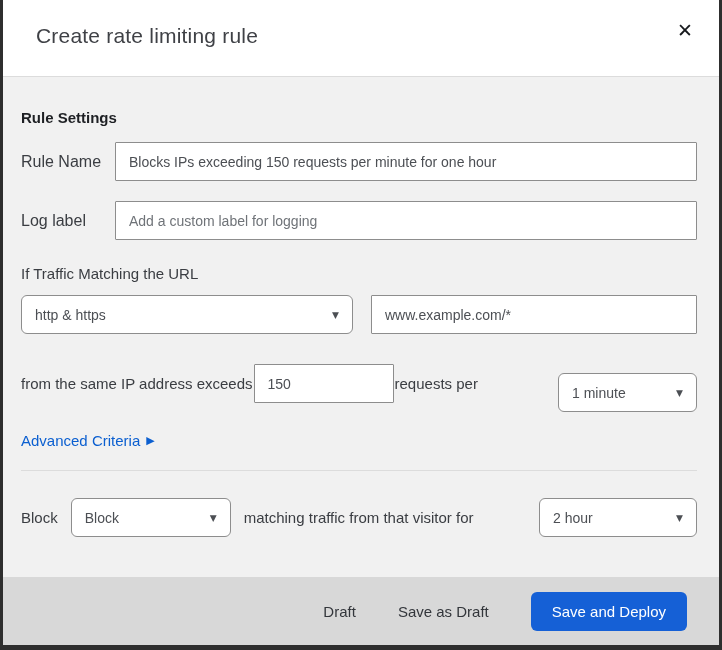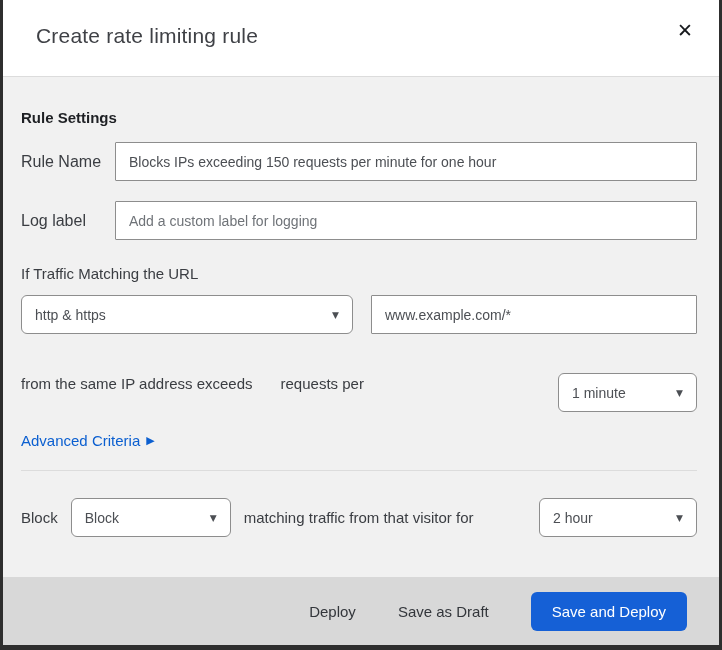--- a/index.html
+++ b/index.html
@@ -98,21 +98,21 @@
   }
   .select-box .select-value { flex: 1 1 auto; }
   .select-caret {
     font-size: 9px; color: #4c4f54;
     margin-left: 10px;
     font-family: "DejaVu Sans", sans-serif;
   }
   .scheme-select { width: 332px; flex: 0 0 332px; }
   .url-input { flex: 1 1 auto; }
 
-  .threshold-row { display: flex; align-items: center; gap: 28px; margin-bottom: 20px; justify-content: flex-end; }
+  .threshold-row { display: flex; align-items: center; gap: 1px; margin-bottom: 20px; justify-content: flex-end; }
   .inline-text { font-size: 15px; color: #3a3d42; white-space: nowrap; }
   .threshold-input { flex: 0 0 140px; width: 140px; }
   .period-select { width: 139px; flex: 0 0 139px; margin-left: auto; margin-top: 18px; }
 
   .advanced-link {
     display: inline-flex; align-items: center; gap: 6px;
     font-size: 15px; color: #0b5fd0;
     cursor: pointer; text-decoration: none;
   }
   .advanced-arrow {
@@ -183,20 +183,21 @@
     <div class="match-row">
       <div class="select-box scheme-select">
         <span class="select-value">http &amp; https</span>
         <span class="select-caret">▼</span>
       </div>
       <input class="text-input url-input" type="text" value="www.example.com/*" style="">
     </div>
 
     <div class="threshold-row">
       <span class="inline-text">from the same IP address exceeds</span>
+      <input class="text-input threshold-input" type="text" value="150" style="">
       <span class="inline-text">requests per</span>
       <div class="select-box period-select">
         <span class="select-value">1 minute</span>
         <span class="select-caret">▼</span>
       </div>
     </div>
 
     <a class="advanced-link">
       <span>Advanced Criteria</span>
       <span class="advanced-arrow">▶</span>
@@ -212,17 +213,17 @@
       </div>
       <span class="inline-text">matching traffic from that visitor for</span>
       <div class="select-box duration-select">
         <span class="select-value">2 hour</span>
         <span class="select-caret">▼</span>
       </div>
     </div>
   </div>
 
   <div class="dialog-footer">
-    <button class="text-button">Deploy</button>
+    <button class="text-button">Draft</button>
     <button class="text-button">Save as Draft</button>
     <button class="primary-button">Save and Deploy</button>
   </div>
 </div>
 
 </body></html>

